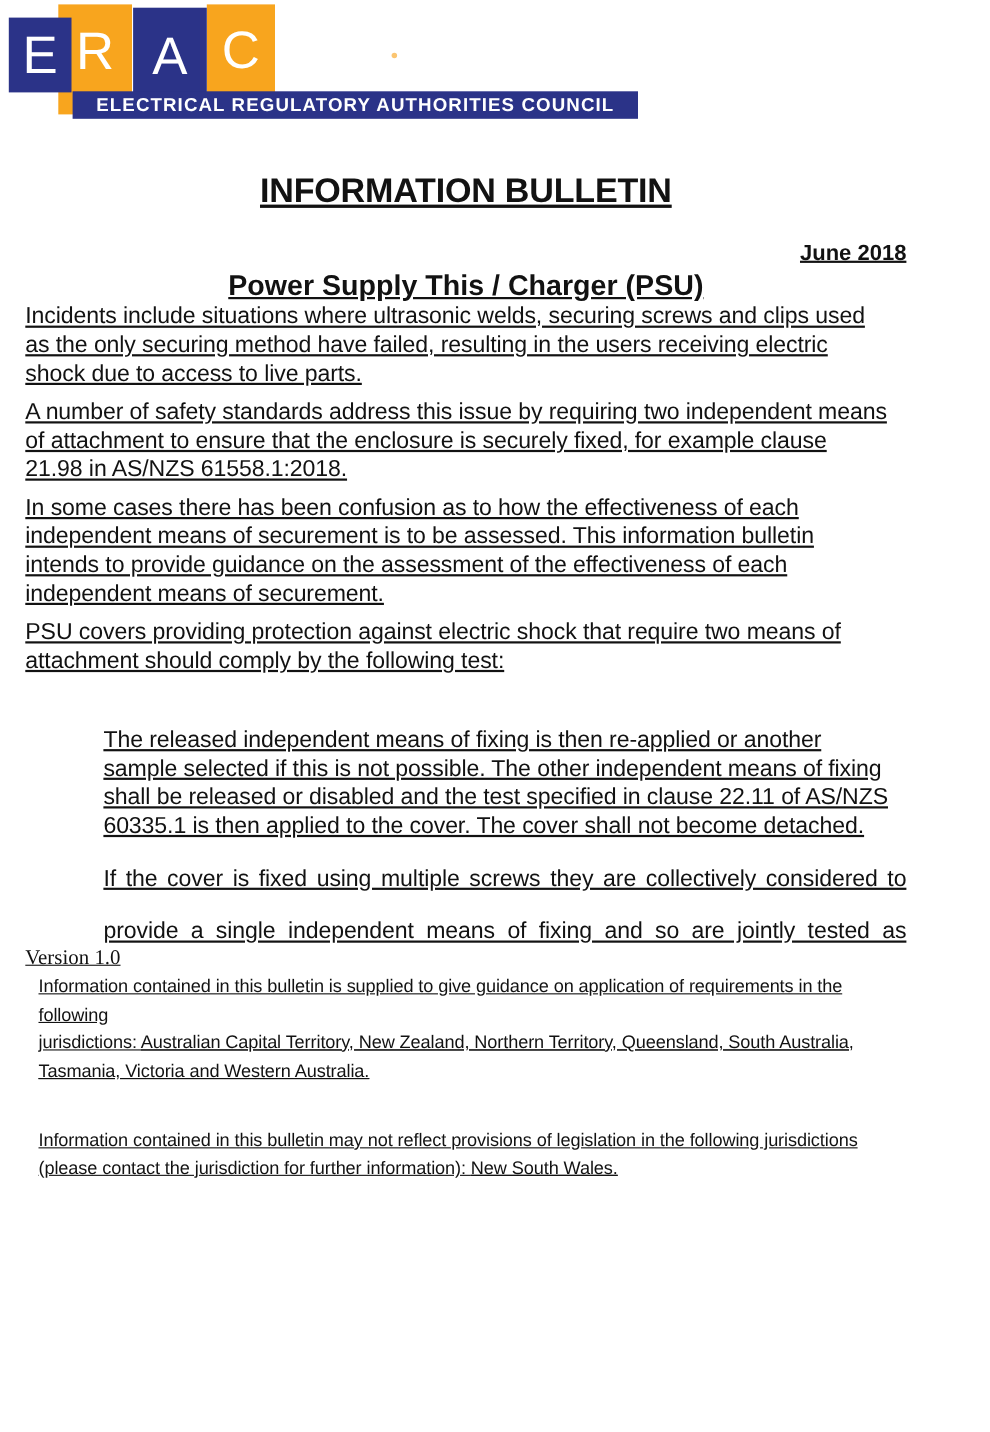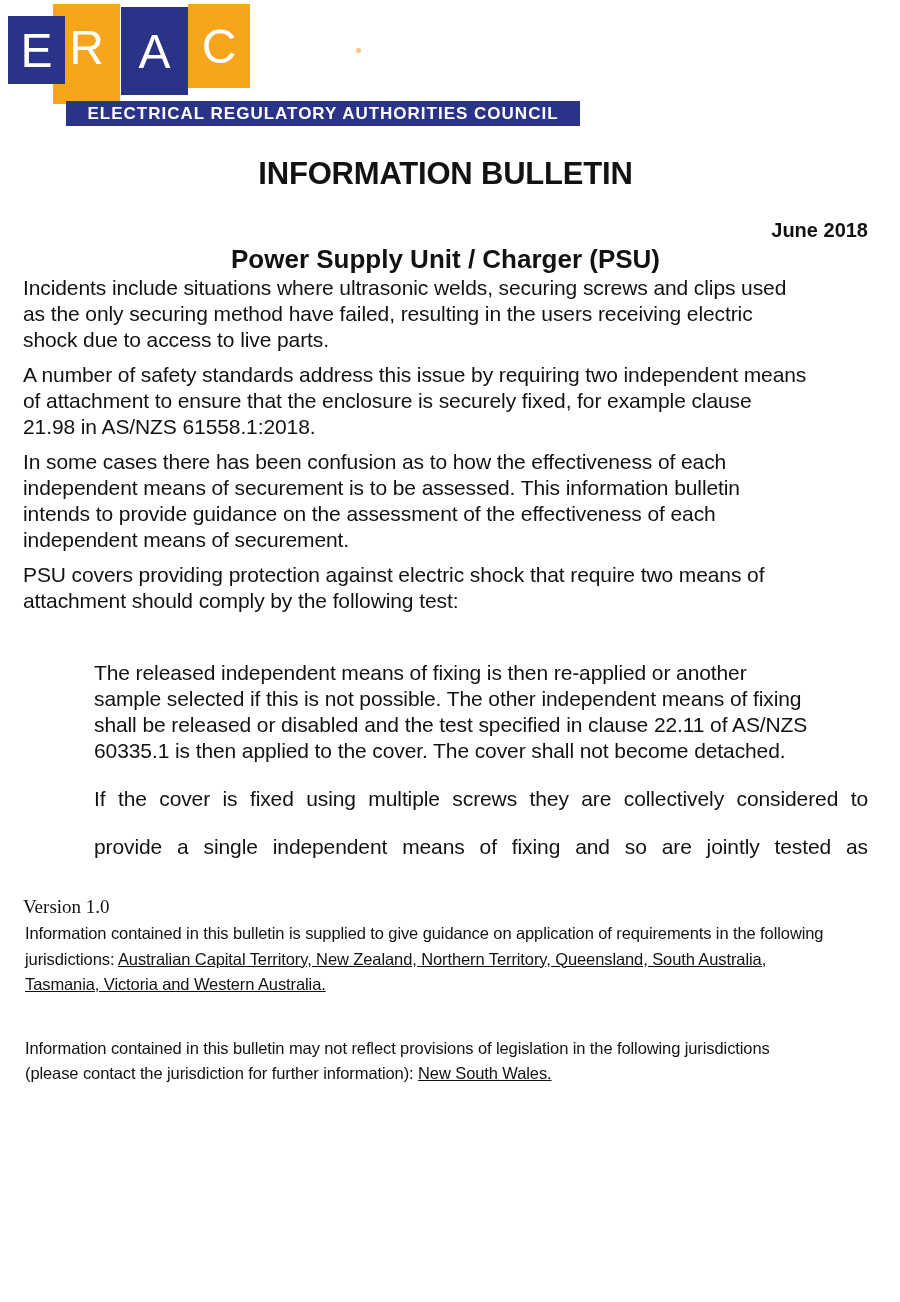--- a/index.html
+++ b/index.html
@@ -20,32 +20,32 @@
     font-size: 48px; font-weight: 400; color: #ffffff;
     font-family: "Liberation Sans", sans-serif;
   }
   .sq-navy  { background: #2B3388; }
   .sq-orange{ background: #F8A51E; }
   .sq-e { left: 8px;   top: 16px; width: 57px; height: 68px; z-index: 2; }
   .sq-r { left: 53px;  top: 4px;  width: 67px; height: 100px; z-index: 1; padding-bottom: 14px; box-sizing: border-box; }
   .sq-a { left: 121px; top: 7px;  width: 67px; height: 88px; z-index: 2; }
   .sq-c { left: 188px; top: 4px;  width: 62px; height: 84px; z-index: 1; }
   .logo-banner {
-    position: absolute; left: 66px; top: 101px; width: 514px; height: 25px;
+    position: absolute; left: 66px; top: 83px; width: 514px; height: 25px;
     background: #2B3388; z-index: 3;
     display: flex; align-items: center; justify-content: center;
     color: #ffffff; font-weight: 700; font-size: 17px; letter-spacing: 1px;
     white-space: nowrap;
   }
   .accent-dot {
     position: absolute; left: 356px; top: 48px; width: 5px; height: 5px;
     background: #FBC571; border-radius: 50%; z-index: 1;
   }
   
-  .content { padding: 0 32px 0 23px; }
+  .content { padding: 0 76px 0 23px; text-decoration: underline; }
   .title {
     margin: 42px 0 0; text-align: center;
     font-size: 31px; font-weight: 700; letter-spacing: -0.2px;
   }
   .meta {
     margin-top: 26px; text-align: right;
     font-size: 20px; font-weight: 700; line-height: 24px;
   }
   .subtitle {
     margin: 2px 0 0; text-align: center;
@@ -56,26 +56,25 @@
     font-size: 21px; line-height: 26px;
     white-space: pre-line;
     letter-spacing: -0.1px;
   }
   .body-para.first { margin-top: 28px; }
   .test-block { margin: 46px 0 0 71px; }
   .test-block .body-para { margin: 0 0 9px; }
   .test-line { font-size: 21px; line-height: 26px; letter-spacing: -0.1px; margin-top: 22px; }
   .test-line.just { text-align: justify; text-align-last: justify; }
   .version-line {
-    margin-top: 36px;
     font-family: "Liberation Serif", serif;
     font-size: 19px; line-height: 22px;
   }
   .footer-para {
-    margin: 3px 2px 0;
+    margin: 3px 12px 0;
     font-size: 16.5px; line-height: 25.5px;
     white-space: pre-line;
     letter-spacing: -0.1px;
   }
   .footer-para.second { margin-top: 38px; line-height: 25px; }
   .underlined { text-decoration: underline; }
 </style>
 </head>
 <body>
 
@@ -99,21 +98,21 @@
   </div>
 
   <div class="content">
 
     <h1 class="title">INFORMATION BULLETIN</h1>
 
     <div class="meta">
       <div>June 2018</div>
     </div>
 
-    <h2 class="subtitle">Power Supply Unit / Charger (PSU)</h2>
+    <h2 class="subtitle">Power Supply This / Charger (PSU)</h2>
 
     <p class="body-para">Incidents include situations where ultrasonic welds, securing screws and clips used
 as the only securing method have failed, resulting in the users receiving electric
 shock due to access to live parts.</p>
     <p class="body-para">A number of safety standards address this issue by requiring two independent means
 of attachment to ensure that the enclosure is securely fixed, for example clause
 21.98 in AS/NZS 61558.1:2018.</p>
     <p class="body-para">In some cases there has been confusion as to how the effectiveness of each
 independent means of securement is to be assessed. This information bulletin
 intends to provide guidance on the assessment of the effectiveness of each

